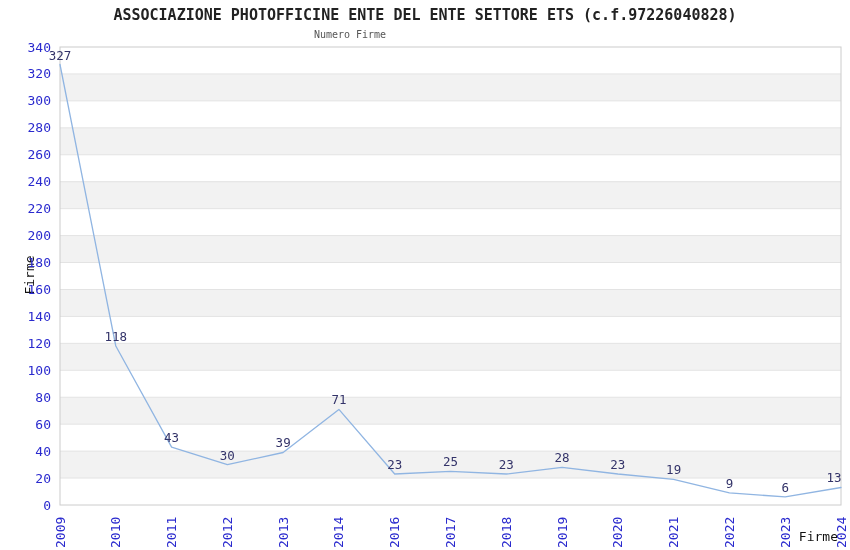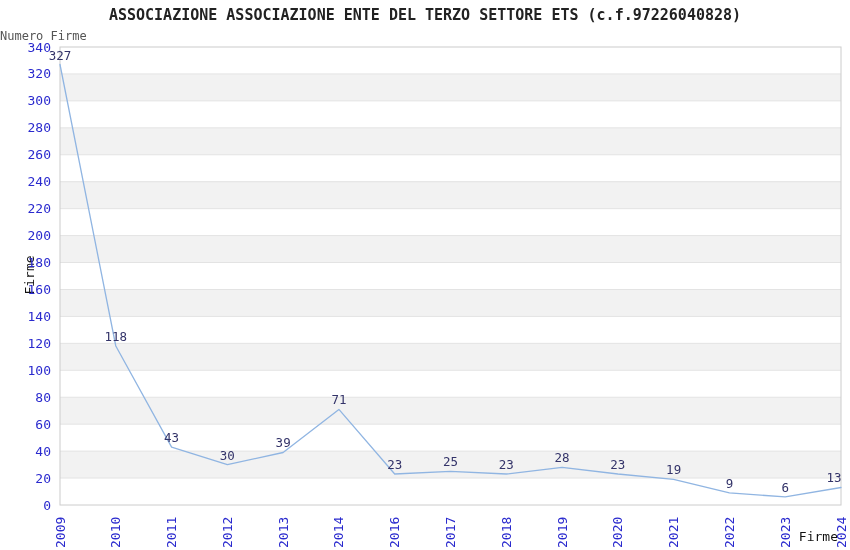--- a/index.html
+++ b/index.html
@@ -6,40 +6,40 @@
   #stage{
     position:relative;width:850px;height:550px;overflow:hidden;
     font-family:"DejaVu Sans Mono","Liberation Mono",monospace;
     background:#ffffff;
   }
   .chart-title{
     position:absolute;top:6px;left:0;width:850px;text-align:center;
     font-size:15px;font-weight:700;color:#222222;letter-spacing:0px;white-space:nowrap;
   }
   .chart-subtitle{
-    position:absolute;top:29px;left:0;width:700px;text-align:left;
-    font-size:12px;font-weight:400;color:#555555;white-space:nowrap;
+    position:absolute;top:29px;left:0;width:700px;text-align:center;
+    font-size:10px;font-weight:400;color:#555555;white-space:nowrap;
   }
   .y-axis-title{
     position:absolute;left:29px;top:275px;
     transform:translate(-50%,-50%) rotate(-90deg);
     font-size:13px;color:#111111;white-space:nowrap;
   }
   .x-axis-title{
     position:absolute;right:12px;top:529px;
     font-size:13px;color:#111111;white-space:nowrap;
   }
   svg{position:absolute;left:0;top:0;}
   text{font-family:"DejaVu Sans Mono","Liberation Mono",monospace;}
 </style>
 </head>
 <body>
 
 <div id="stage">
-  <div class="chart-title">ASSOCIAZIONE ASSOCIAZIONE ENTE DEL TERZO SETTORE ETS (c.f.97226040828)</div>
+  <div class="chart-title">ASSOCIAZIONE PHOTOFFICINE ENTE DEL ENTE SETTORE ETS (c.f.97226040828)</div>
   <div class="chart-subtitle">Numero Firme</div>
   <div class="y-axis-title">Firme</div>
   <div class="x-axis-title">Firme</div>
   <svg id="chart" width="850" height="550" viewBox="0 0 850 550">
       <rect x="60" y="47" width="781" height="26.941176470588236" fill="#ffffff"></rect>
       <rect x="60" y="73.94117647058823" width="781" height="26.941176470588236" fill="#f2f2f2"></rect>
       <rect x="60" y="100.88235294117646" width="781" height="26.941176470588236" fill="#ffffff"></rect>
       <rect x="60" y="127.82352941176471" width="781" height="26.941176470588236" fill="#f2f2f2"></rect>
       <rect x="60" y="154.76470588235293" width="781" height="26.941176470588236" fill="#ffffff"></rect>
       <rect x="60" y="181.7058823529412" width="781" height="26.941176470588236" fill="#f2f2f2"></rect>

